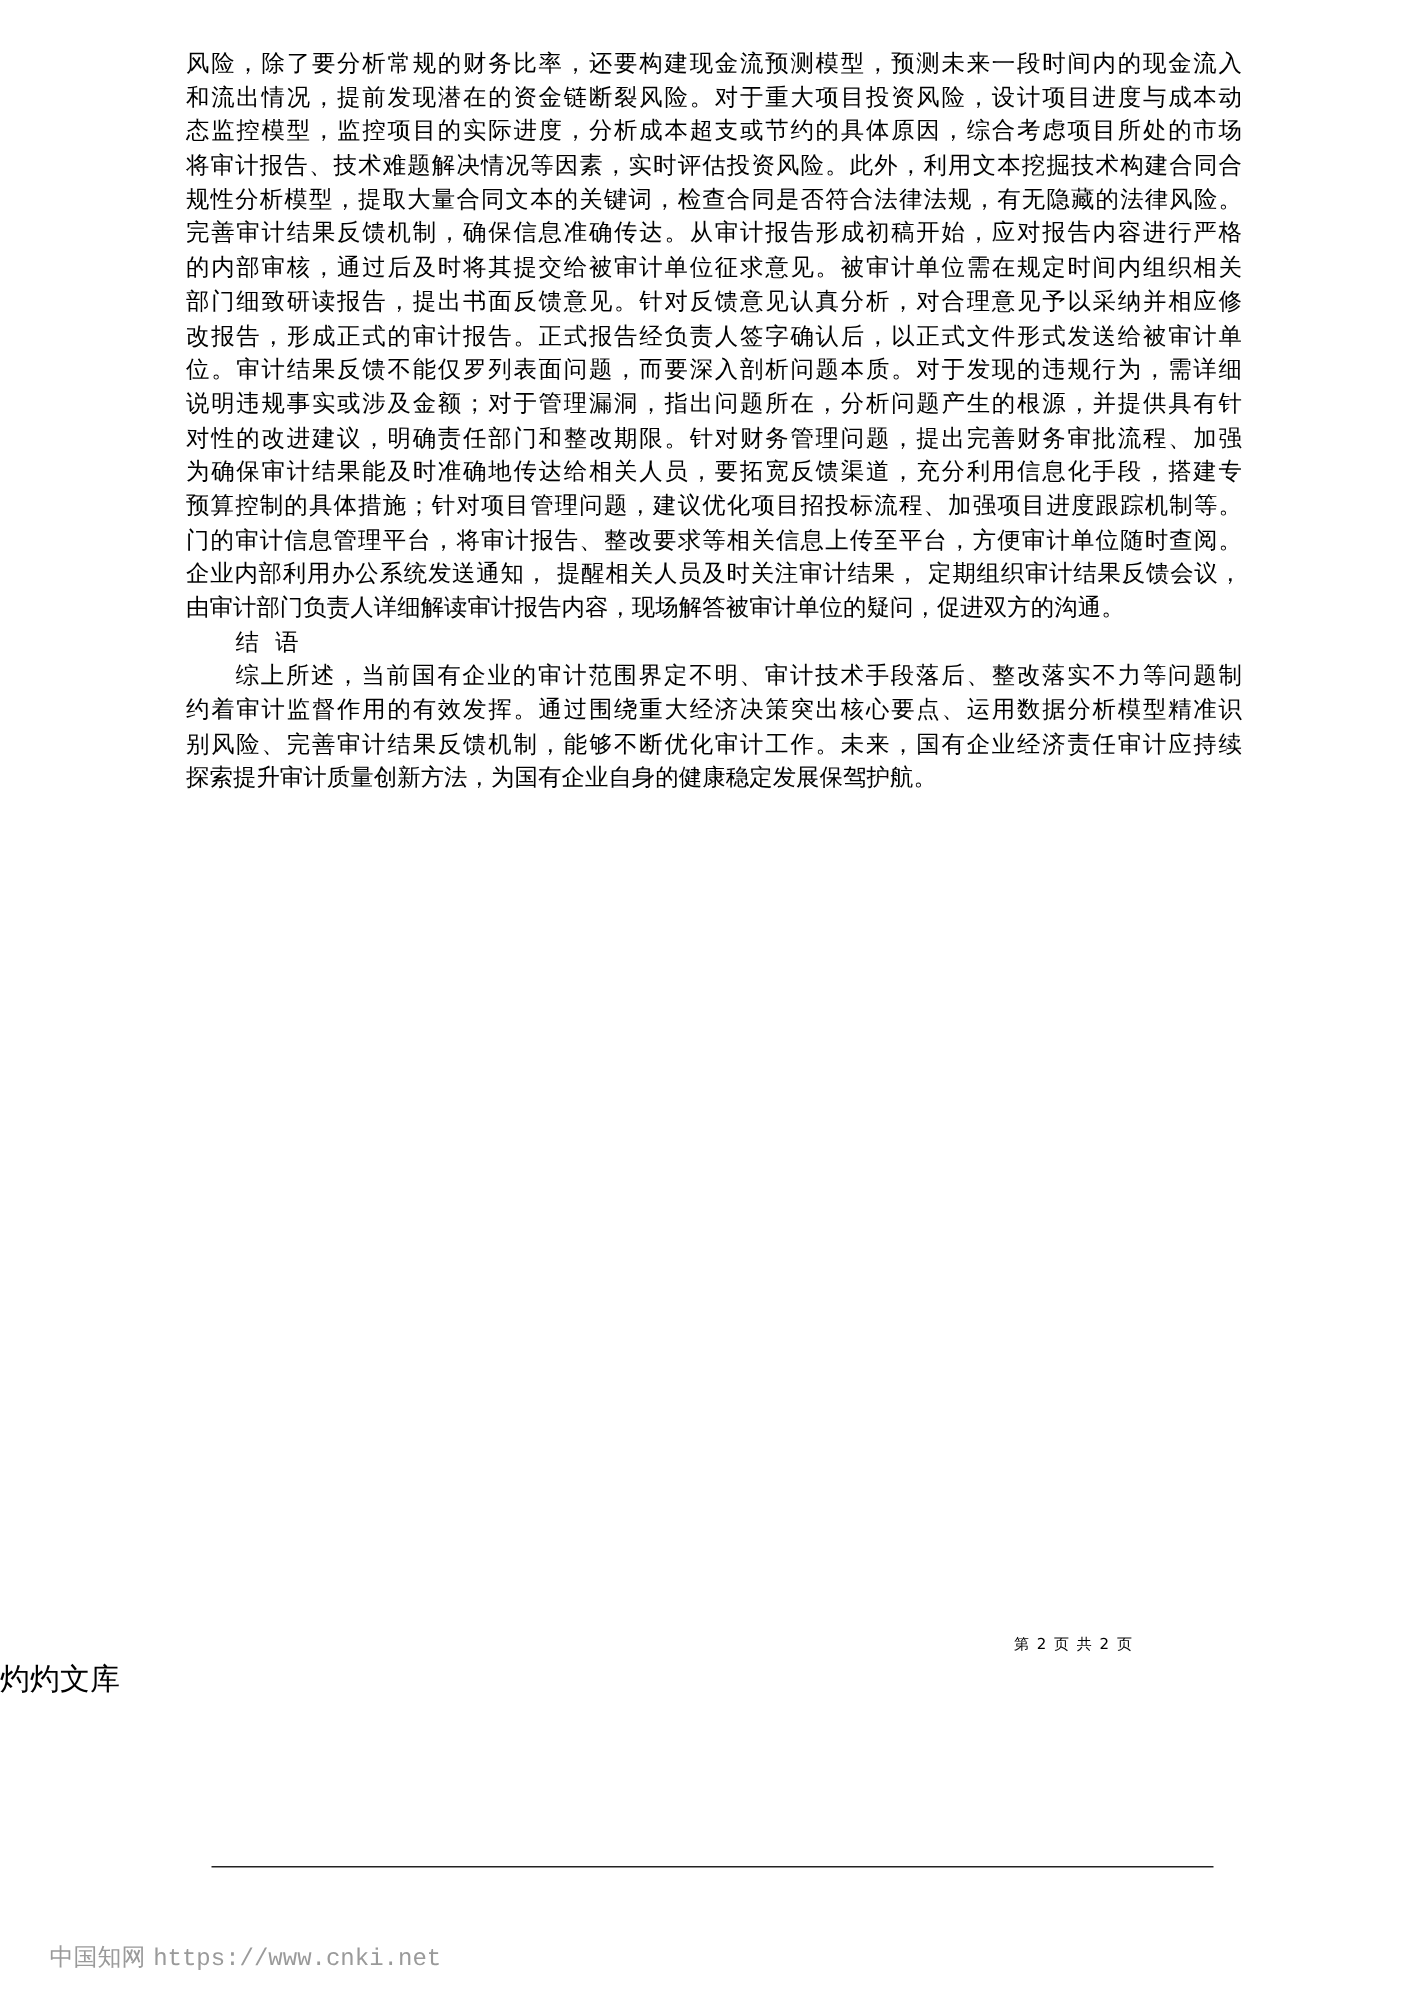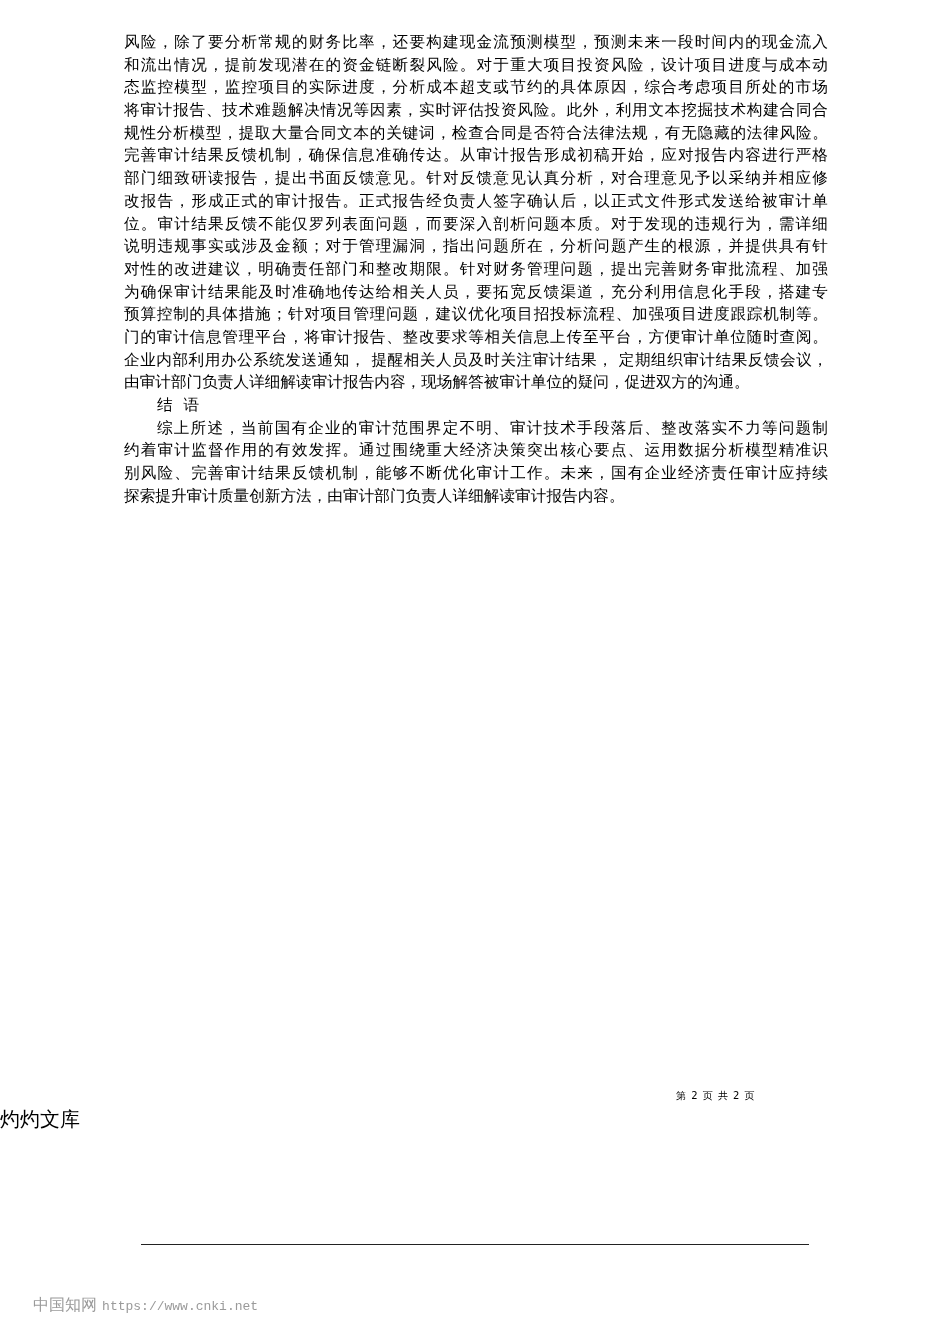--- a/index.html
+++ b/index.html
@@ -71,50 +71,51 @@
       top: 1295px;
       color: #9a9a9a;
       font-size: 16px;
     }
     .cnki-name {
       font-family: Liberation Mono, monospace;
       text-align: center;
     }
     .cnki-url {
       font-family: "Liberation Mono", "DejaVu Sans Mono", monospace;
-      font-size: 13px;
+      font-size: 16px;
     }
   </style>
 </head>
 <body>
 
 <div class="page-body">
   <span class="line">风险，除了要分析常规的财务比率，还要构建现金流预测模型，预测未来一段时间内的现金流入</span>
   <span class="line">和流出情况，提前发现潜在的资金链断裂风险。对于重大项目投资风险，设计项目进度与成本动</span>
   <span class="line">态监控模型，监控项目的实际进度，分析成本超支或节约的具体原因，综合考虑项目所处的市场</span>
   <span class="line">将审计报告、技术难题解决情况等因素，实时评估投资风险。此外，利用文本挖掘技术构建合同合</span>
   <span class="line">规性分析模型，提取大量合同文本的关键词，检查合同是否符合法律法规，有无隐藏的法律风险。</span>
   <span class="line">完善审计结果反馈机制，确保信息准确传达。从审计报告形成初稿开始，应对报告内容进行严格</span>
+  <span class="line">的内部审核，通过后及时将其提交给被审计单位征求意见。被审计单位需在规定时间内组织相关</span>
   <span class="line">部门细致研读报告，提出书面反馈意见。针对反馈意见认真分析，对合理意见予以采纳并相应修</span>
   <span class="line">改报告，形成正式的审计报告。正式报告经负责人签字确认后，以正式文件形式发送给被审计单</span>
   <span class="line">位。审计结果反馈不能仅罗列表面问题，而要深入剖析问题本质。对于发现的违规行为，需详细</span>
   <span class="line">说明违规事实或涉及金额；对于管理漏洞，指出问题所在，分析问题产生的根源，并提供具有针</span>
   <span class="line">对性的改进建议，明确责任部门和整改期限。针对财务管理问题，提出完善财务审批流程、加强</span>
   <span class="line">为确保审计结果能及时准确地传达给相关人员，要拓宽反馈渠道，充分利用信息化手段，搭建专</span>
   <span class="line">预算控制的具体措施；针对项目管理问题，建议优化项目招投标流程、加强项目进度跟踪机制等。</span>
   <span class="line">门的审计信息管理平台，将审计报告、整改要求等相关信息上传至平台，方便审计单位随时查阅。</span>
   <span class="line">企业内部利用办公系统发送通知， 提醒相关人员及时关注审计结果， 定期组织审计结果反馈会议，</span>
   <span class="line last">由审计部门负责人详细解读审计报告内容，现场解答被审计单位的疑问，促进双方的沟通。</span>
 
   <span class="heading">结 语</span>
 
   <span class="line indent">综上所述，当前国有企业的审计范围界定不明、审计技术手段落后、整改落实不力等问题制</span>
   <span class="line">约着审计监督作用的有效发挥。通过围绕重大经济决策突出核心要点、运用数据分析模型精准识</span>
   <span class="line">别风险、完善审计结果反馈机制，能够不断优化审计工作。未来，国有企业经济责任审计应持续</span>
-  <span class="line last">探索提升审计质量创新方法，由审计部门负责人详细解读审计报告内容。</span>
+  <span class="line last">探索提升审计质量创新方法，为国有企业自身的健康稳定发展保驾护航。</span>
 </div>
 
 <div class="page-number">第 2 页 共 2 页</div>
 
 <div class="watermark-library">灼灼文库</div>
 
 <div class="rule"></div>
 
 <div class="cnki-footer">
   <span class="cnki-name">中国知网</span>

